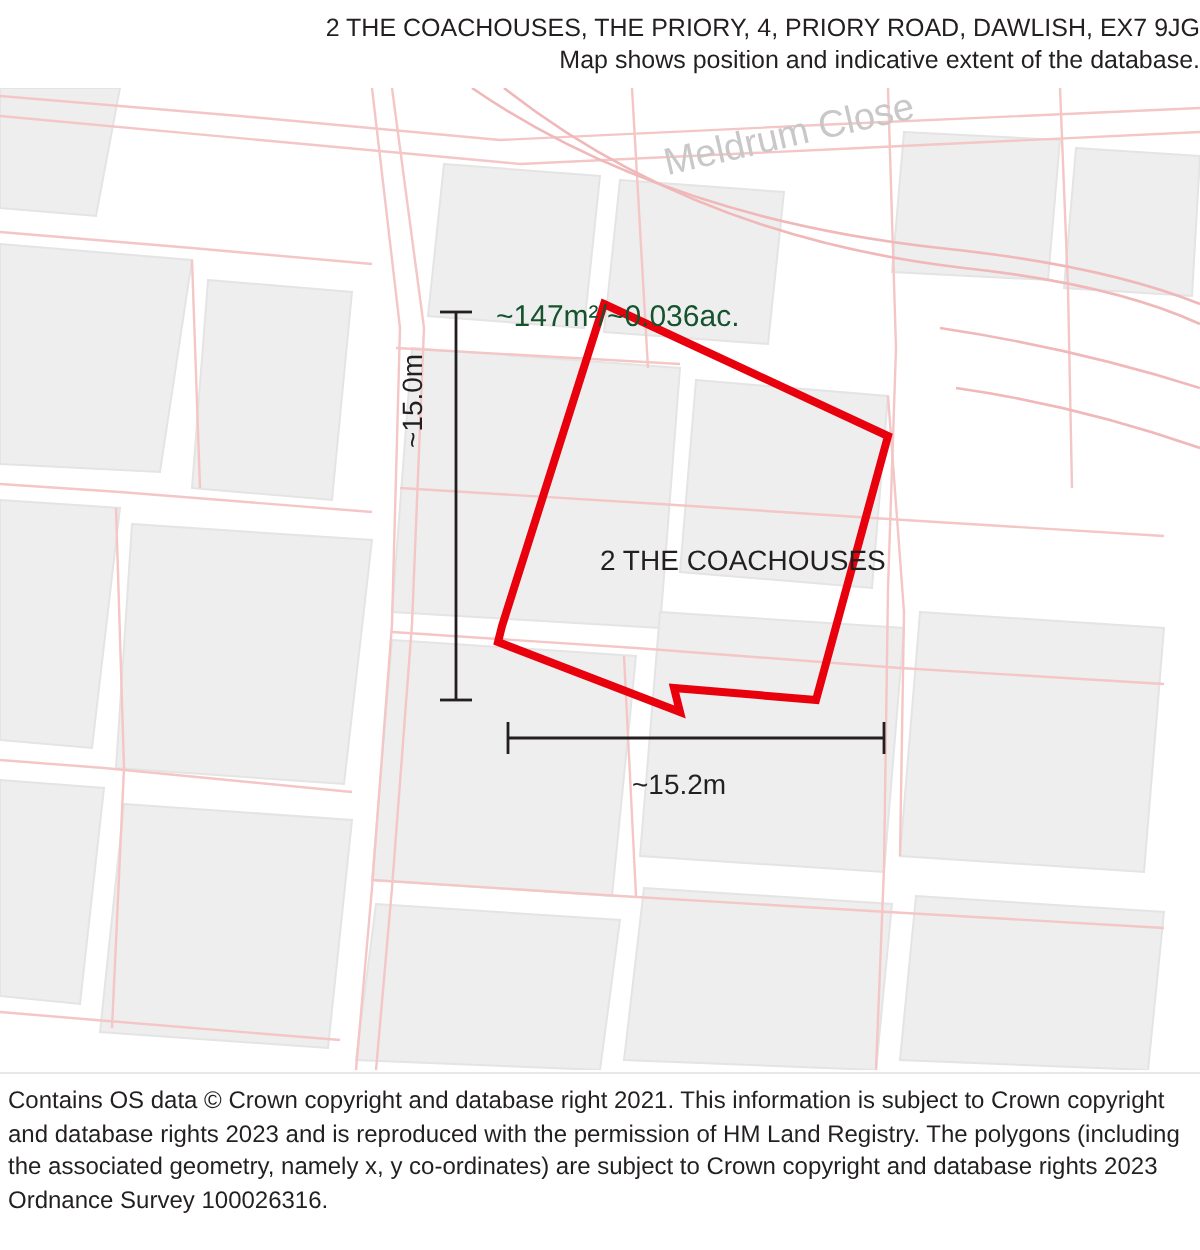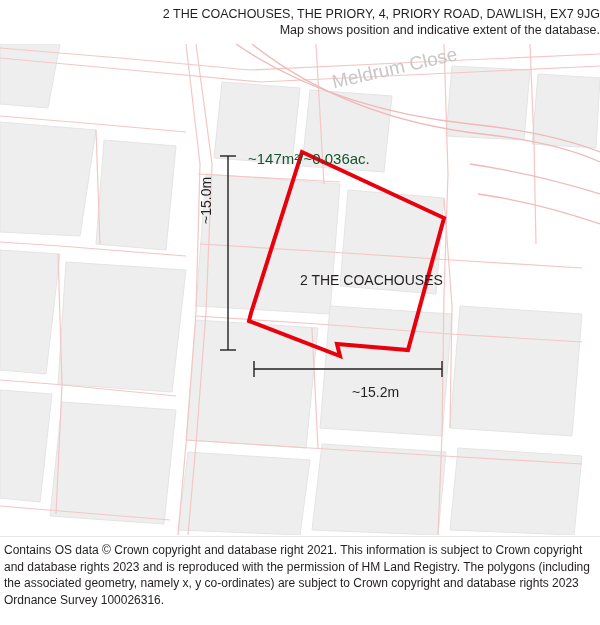--- a/index.html
+++ b/index.html
@@ -86,21 +86,20 @@
     font-size: 14px;
     color: #231f20;
     transform: rotate(-90deg);
     transform-origin: left top;
   }
   .dim-horiz {
     left: 316px;
     top: 340px;
     font-size: 14px;
     color: #231f20;
-    padding-left: 36px;
   }
   
   .footer {
     position: absolute;
     left: 0;
     top: 536px;
     width: 600px;
     height: 89px;
     box-sizing: border-box;
     padding: 6px 4px 0 4px;

